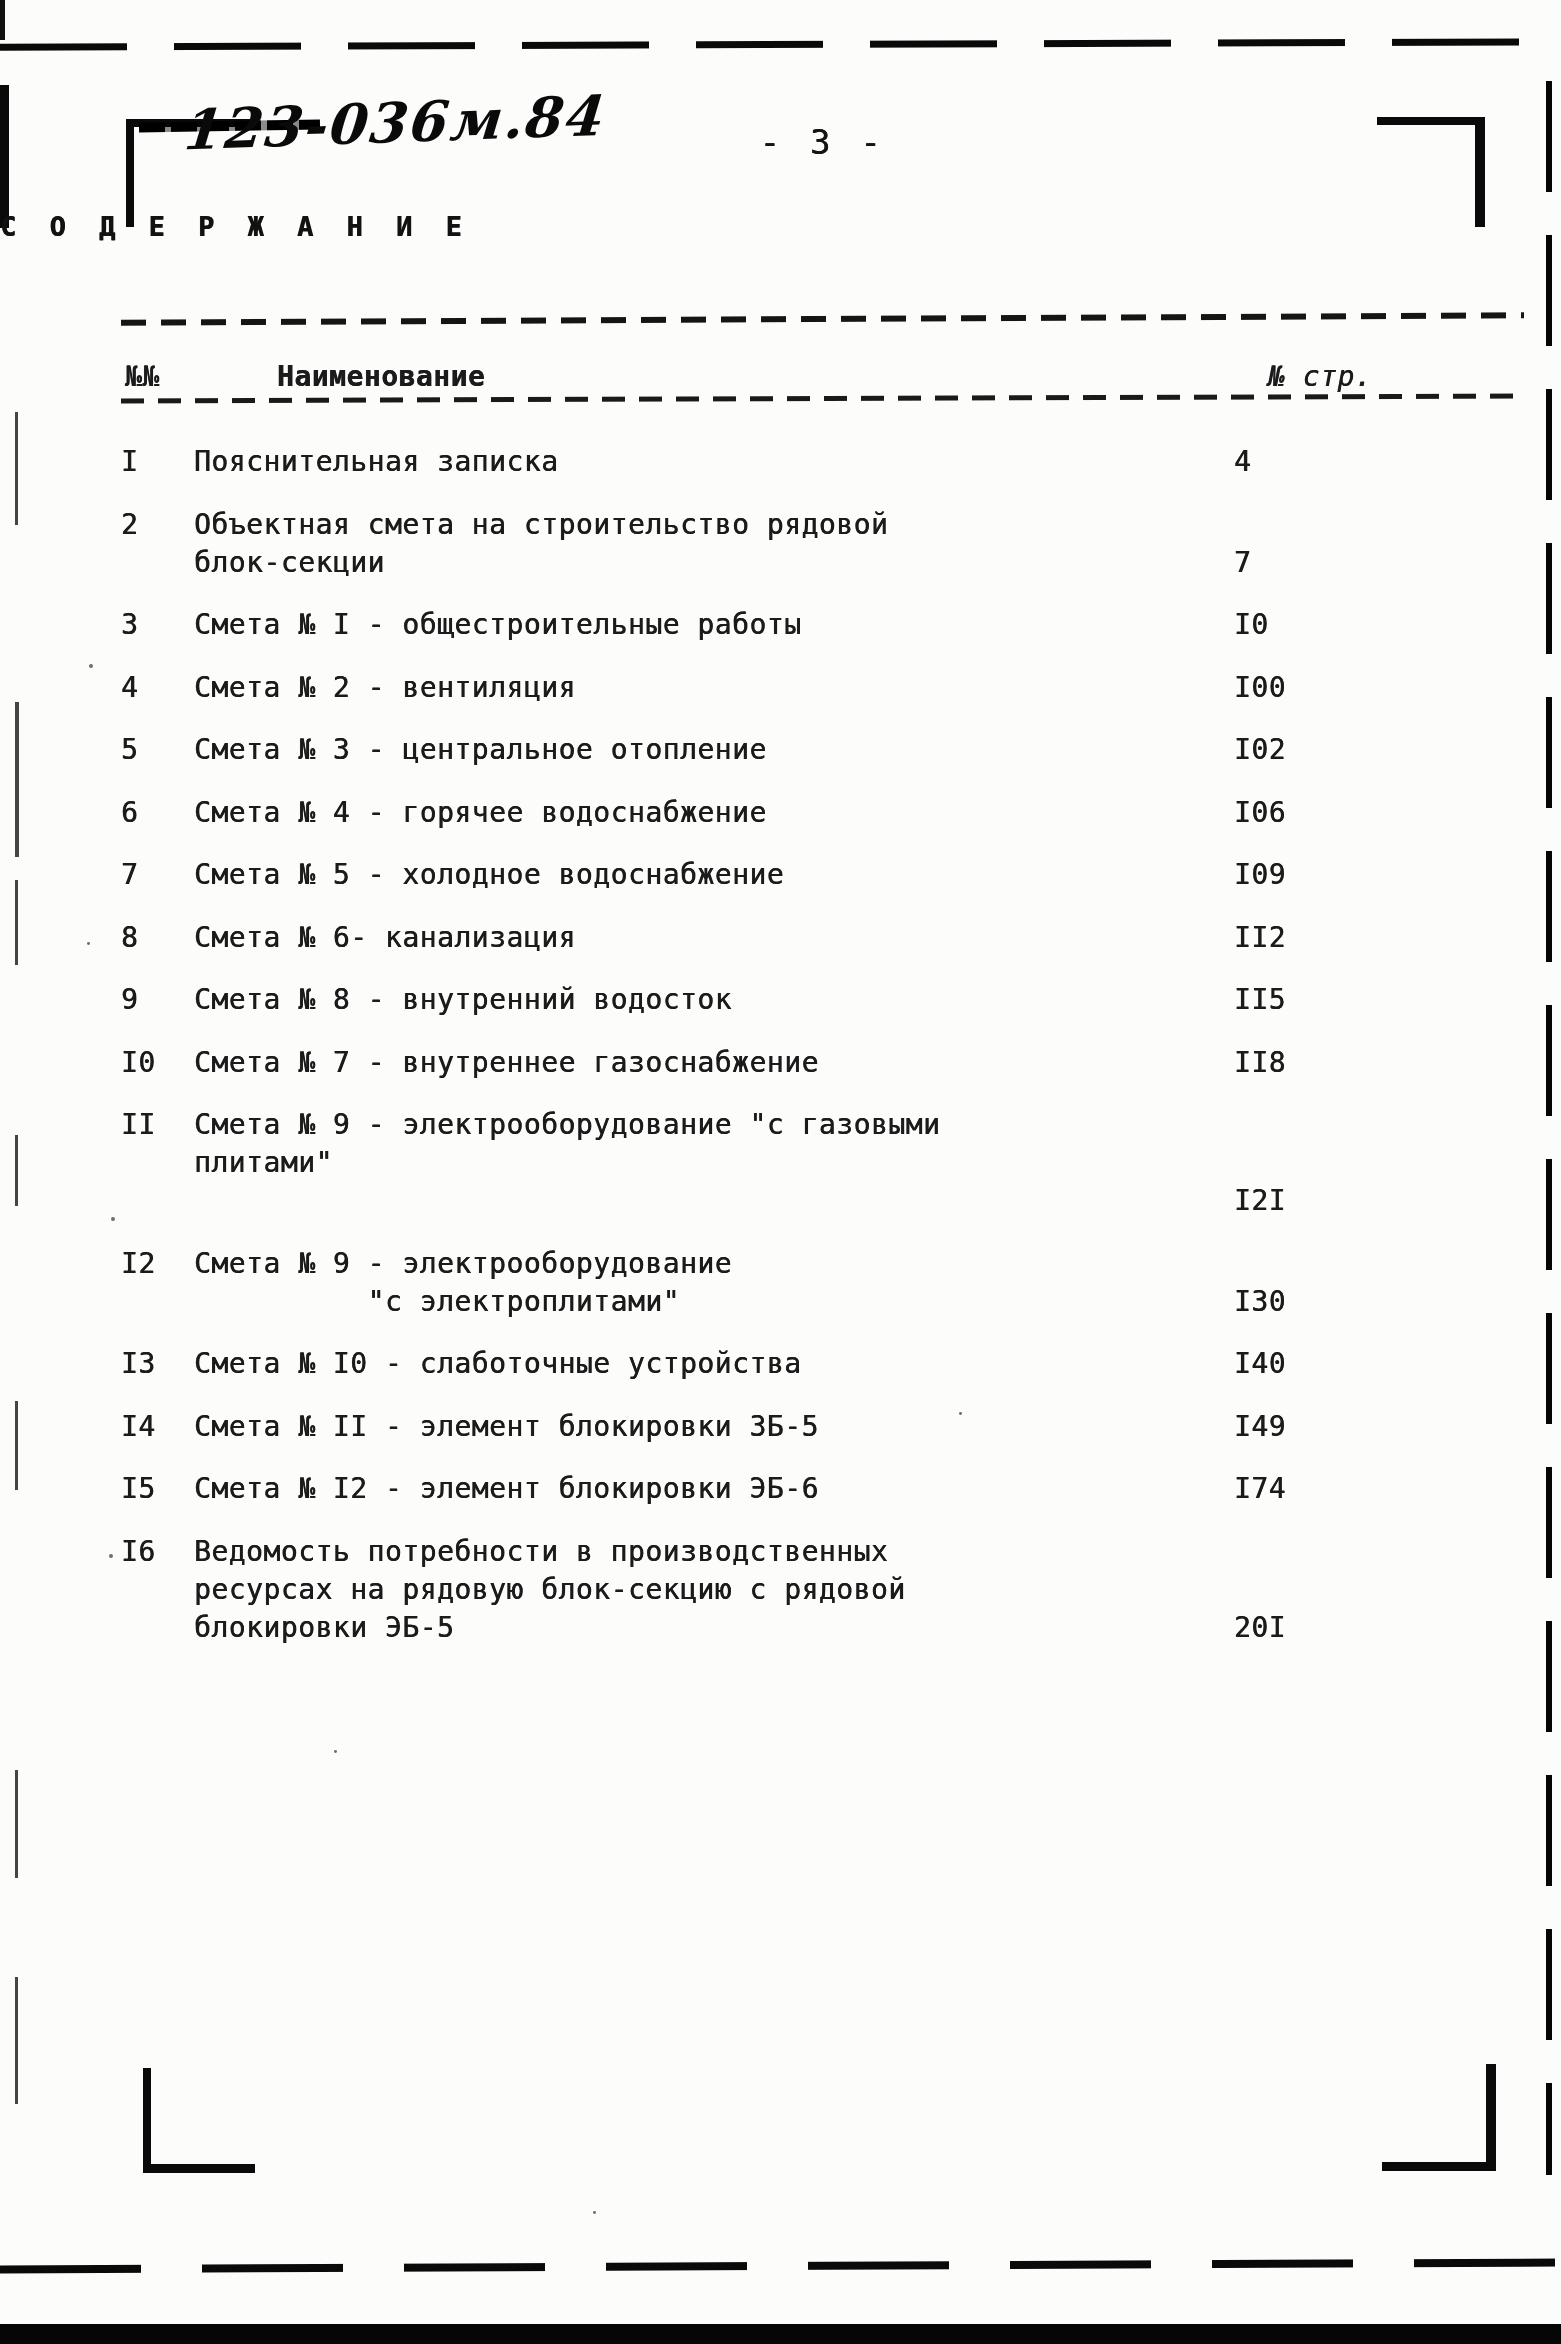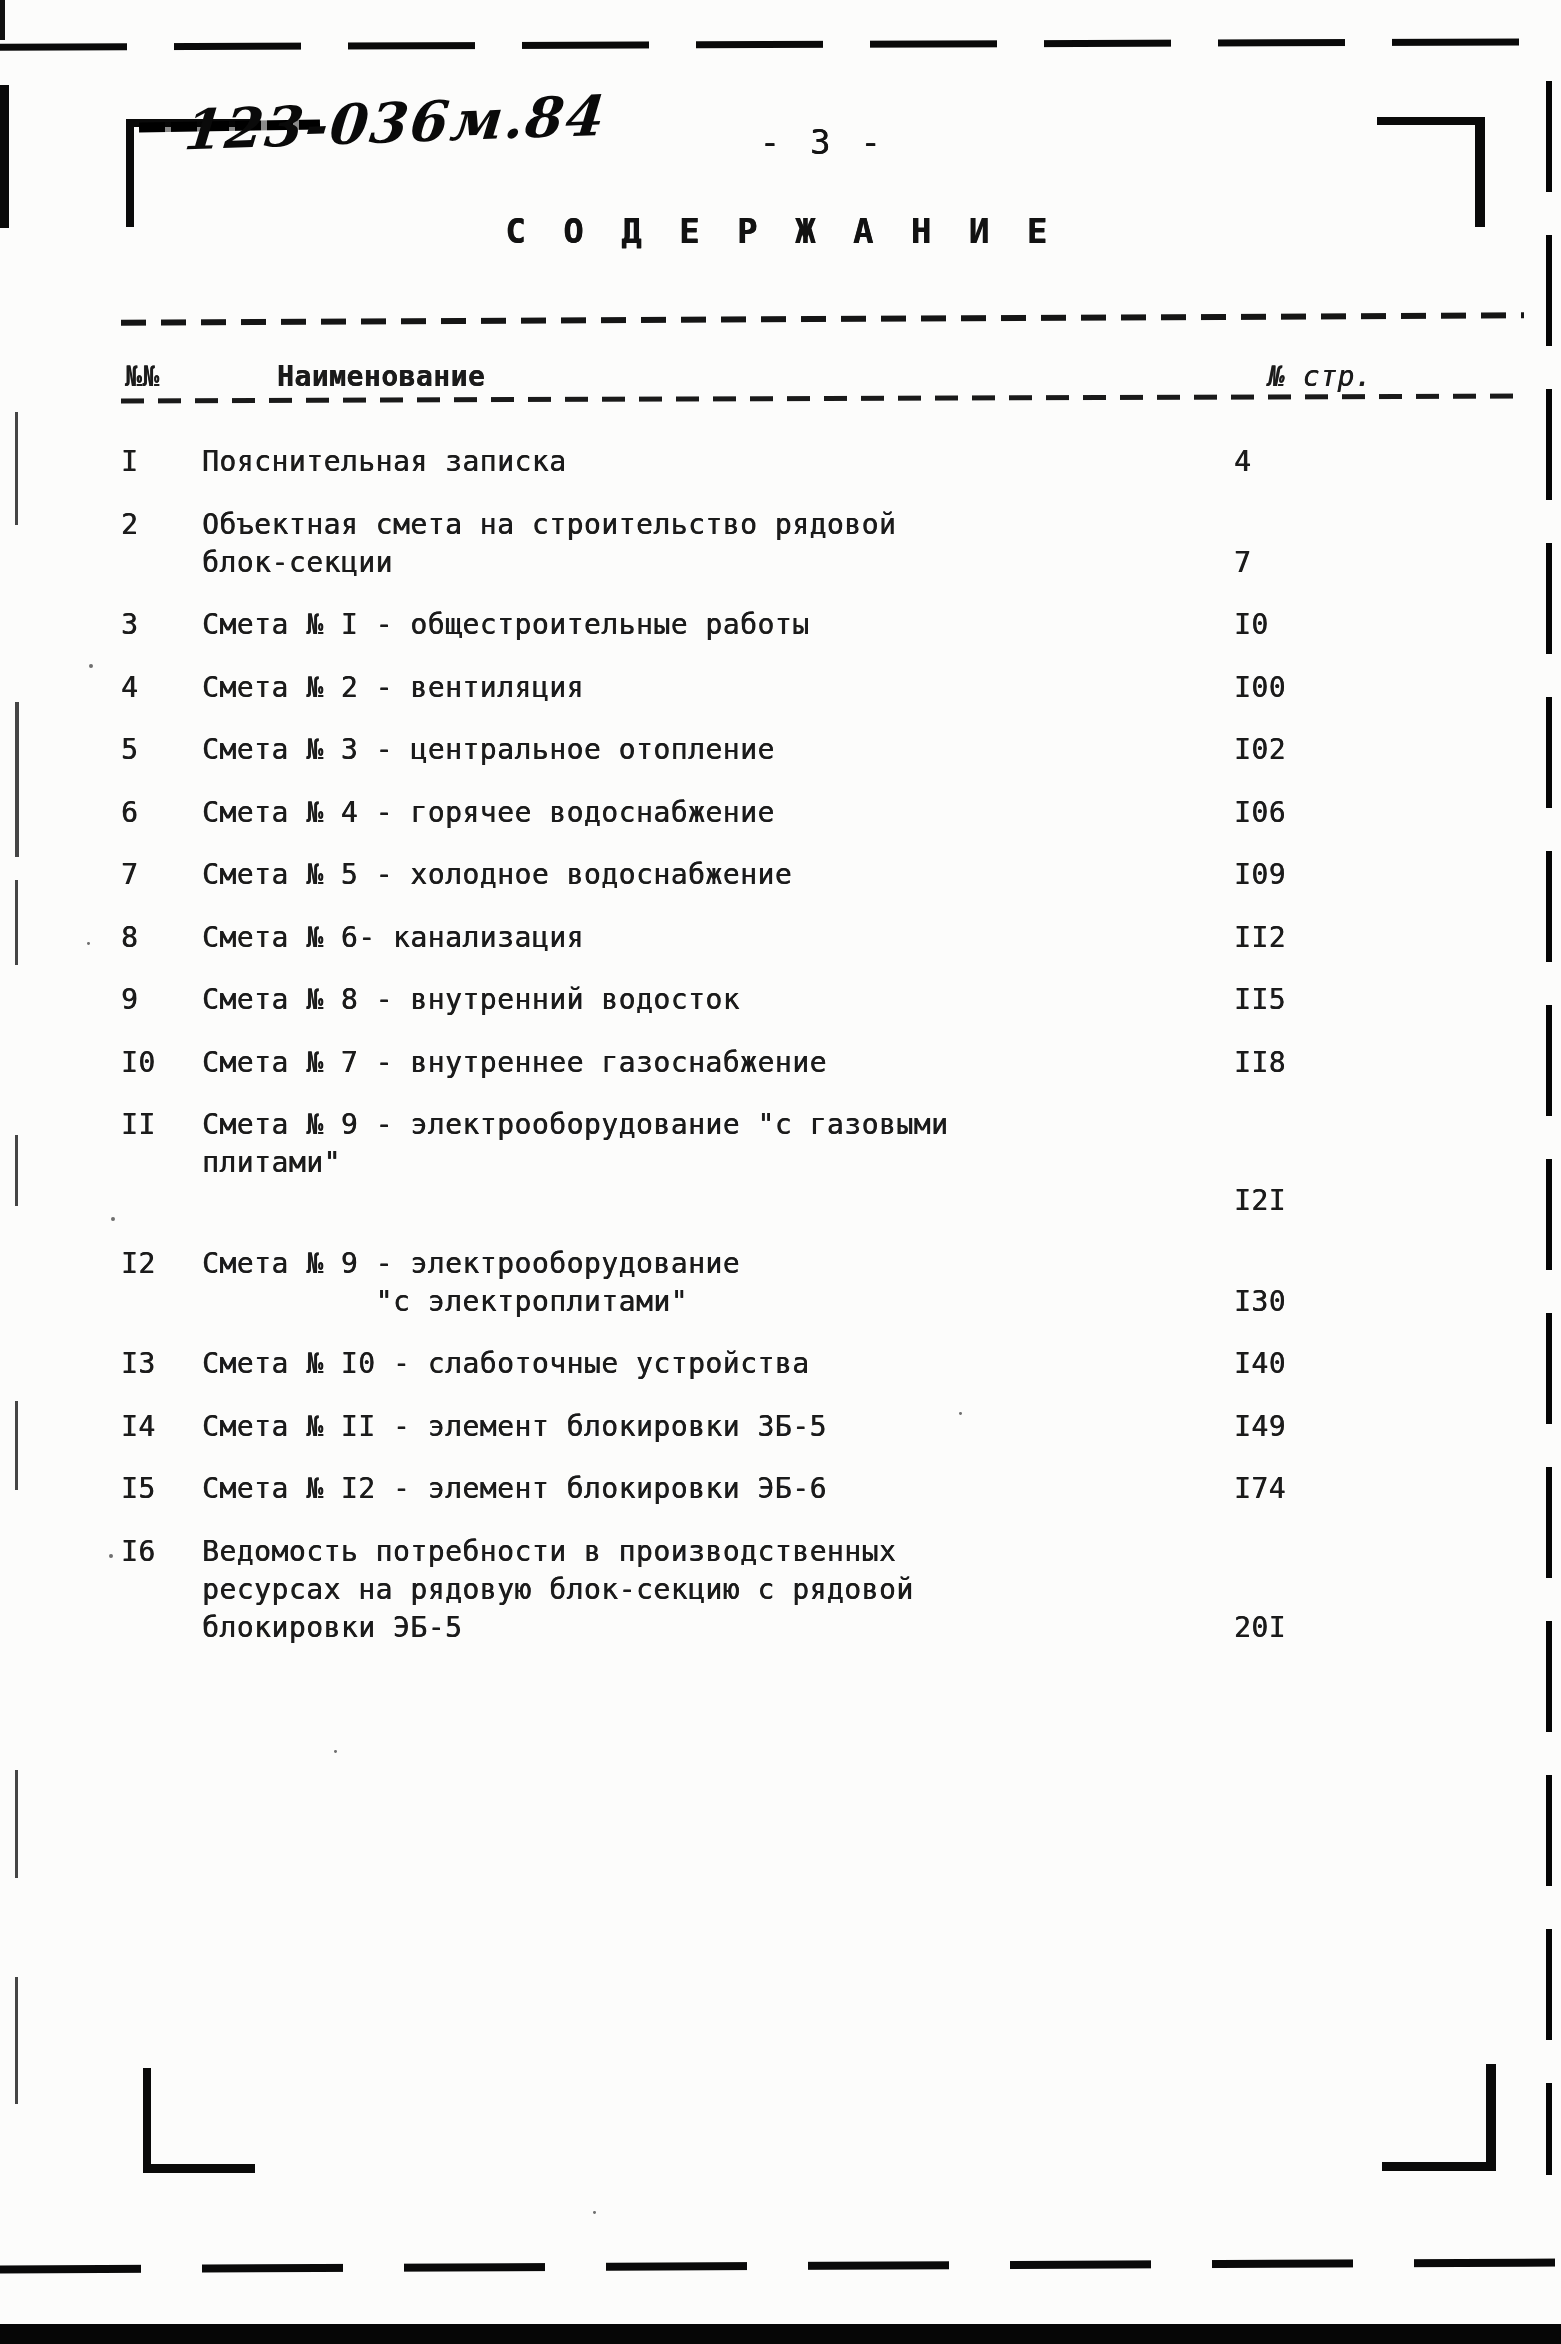--- a/index.html
+++ b/index.html
@@ -61,41 +61,41 @@
     position:absolute; left:185px; top:90px;
     font-family:"DejaVu Serif","Liberation Serif",serif;
     font-style:italic; font-weight:600; font-size:55px; color:#0a0a0a;
     transform:rotate(-2deg) skewX(-8deg); letter-spacing:1.9px; white-space:nowrap;
   }
   .page-num{
     position:absolute; top:122px; left:0; right:0; text-align:center;
     transform:translateX(42px); font-size:34px; letter-spacing:4.7px; color:#141414;
   }
   .doc-title{
-    position:absolute; top:211px; left:0; right:0; text-align:center;
-    font-size:34px; font-weight:bold; letter-spacing:8.5px; color:#121212; white-space:nowrap;
+    position:absolute; top:211px; left:0; right:0; 
+    font-size:27px; font-weight:bold; letter-spacing:8.5px; color:#121212; white-space:nowrap;
   }
   .rule-dashed{
     position:absolute; top:316px; left:121px; width:1403px; height:5.6px; transform:rotate(-0.3deg);
     background:repeating-linear-gradient(90deg,#151515 0 25.4px, transparent 25.4px 40px);
   }
   .table-header{ position:absolute; top:358px; left:121px; width:1403px; height:49px; font-size:28px; }
   .table-header .h{ position:absolute; top:0; line-height:38px; white-space:nowrap; }
   .h-num{ left:3.8px; }
   .h-name{ left:156px;font-weight:bold; }
   .h-page{ left:1147px;font-style:italic; }
   .header-underline{
     position:absolute; top:38px; left:0; width:1403px; height:4.7px; transform:rotate(-0.2deg);
     background:repeating-linear-gradient(90deg,#1a1a1a 0 22.6px, transparent 22.6px 37px);
   }
 
   .toc{ position:absolute; top:443px; left:121px; width:1254px; font-size:28px; }
   .row{ display:flex; align-items:stretch; margin-bottom:24.5px; line-height:38px; }
   .col-num{ width:73px; flex:0 0 73px; }
-  .col-name{ flex:1; white-space:pre-wrap;margin-left:8px; }
+  .col-name{ flex:1; white-space:pre-wrap; }
   .col-page{ width:141px; flex:0 0 141px; display:flex; align-items:flex-end; }
 </style>
 </head>
 <body>
 
 <div class="page">
 
   <div class="art top-dash-line"></div>
   <div class="art bottom-dash-line"></div>
   <div class="art bottom-bar"></div>

